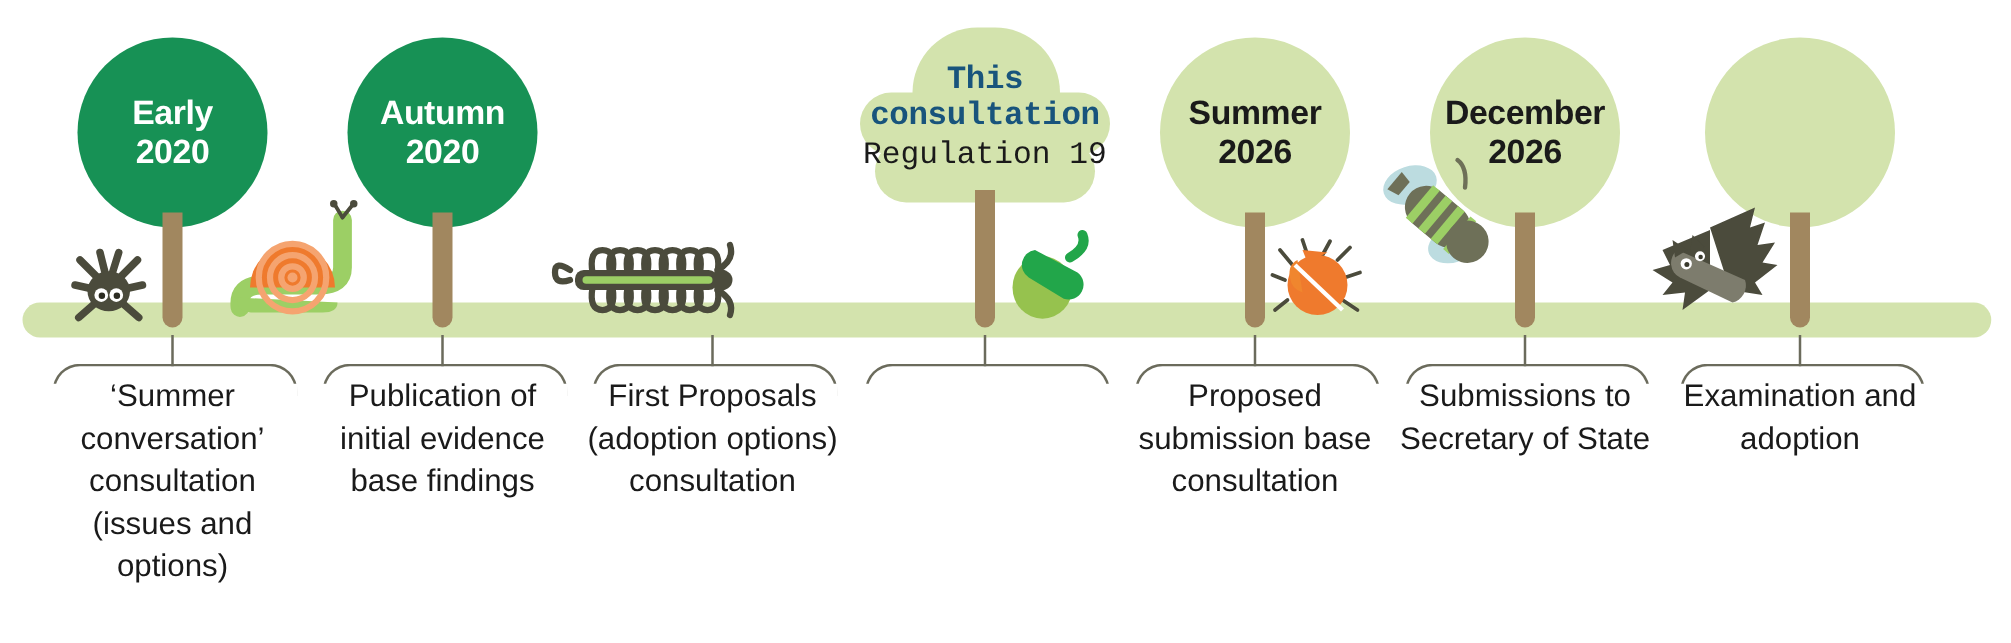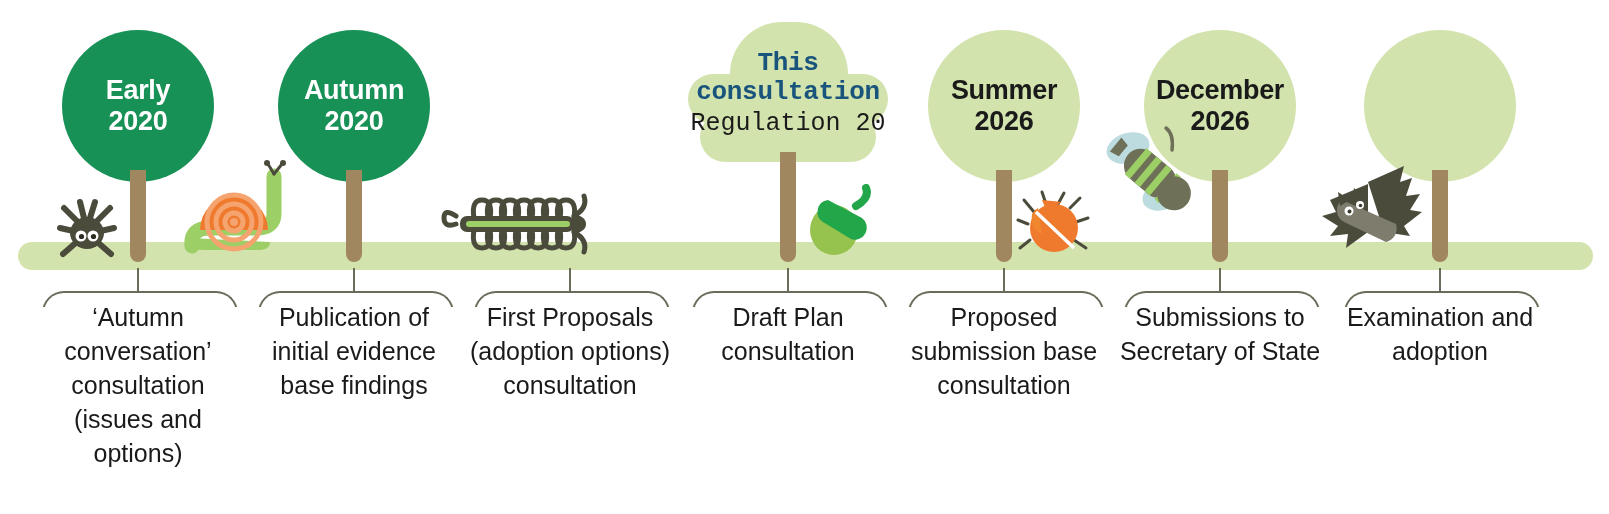--- a/index.html
+++ b/index.html
@@ -214,21 +214,21 @@
           <path d="M36 26 L41 10"></path>
       </g>
       <ellipse cx="33" cy="41" rx="17" ry="16" fill="#4b4b3c"></ellipse>
       <circle cx="27" cy="44" r="5.5" fill="#ffffff"></circle>
       <circle cx="39" cy="44" r="5.5" fill="#ffffff"></circle>
       <circle cx="27.5" cy="44.5" r="2.6" fill="#2c2c22"></circle>
       <circle cx="39.5" cy="44.5" r="2.6" fill="#2c2c22"></circle>
     </svg>
     <div class="stem"></div>
     <div class="bracket"></div>
-    <div class="label">‘Autumn conversation’ consultation (issues and options)</div>
+    <div class="label">‘Summer conversation’ consultation (issues and options)</div>
   </div>
 
   <div class="stage" style="left:248px;">
     <div class="tree">
       <div class="canopy dark">
         <div class="canopy-line">Autumn</div>
         <div class="canopy-line">2020</div>
       </div>
       <div class="trunk"></div>
     </div>
@@ -288,34 +288,33 @@
 
   <div class="stage" style="left:682px;">
     <div class="tree">
       <div class="cloud-canopy">
         <div class="lobe lobe-top"></div>
         <div class="lobe lobe-mid"></div>
         <div class="lobe lobe-bot"></div>
         <div class="cloud-text">
           <div class="cloud-title">This</div>
           <div class="cloud-title">consultation</div>
-          <div class="cloud-sub">Regulation 20</div>
+          <div class="cloud-sub">Regulation 19</div>
         </div>
       </div>
       <div class="trunk cloudtrunk"></div>
     </div>
 
     <svg class="creature" style="left:122px; top:184px;" width="72" height="76" viewBox="0 0 72 76">
       <ellipse cx="30" cy="46" rx="24" ry="25" fill="#96c24e"></ellipse>
       <path d="M24 16 L58 34 a12 12 0 0 1 -11 21 L19 38 a12 12 0 0 1 5 -22 z" fill="#22a64a"></path>
       <path d="M52 22 q14 -8 10 -18" stroke="#22a64a" stroke-width="8" fill="none" stroke-linecap="round"></path>
     </svg>
     <div class="stem"></div>
     <div class="bracket"></div>
-    <div class="label">Draft Plan consultation</div>
   </div>
 
   <div class="stage" style="left:898px;">
     <div class="tree">
       <div class="canopy light">
         <div class="canopy-line">Summer</div>
         <div class="canopy-line">2026</div>
       </div>
       <div class="trunk"></div>
     </div>

